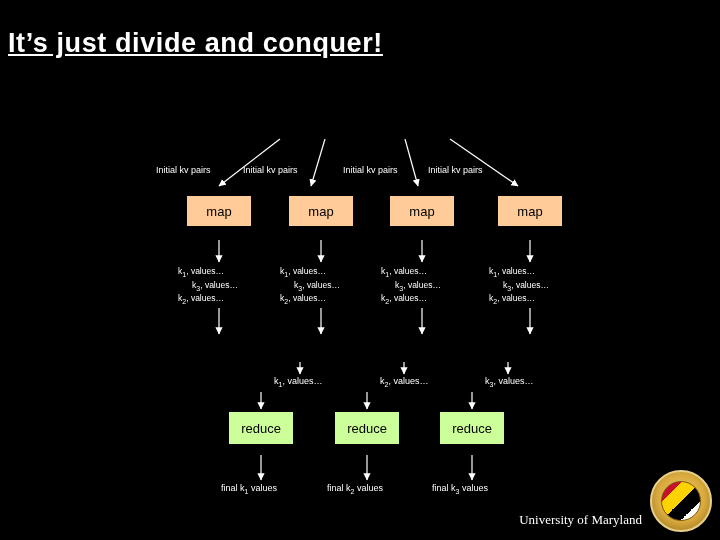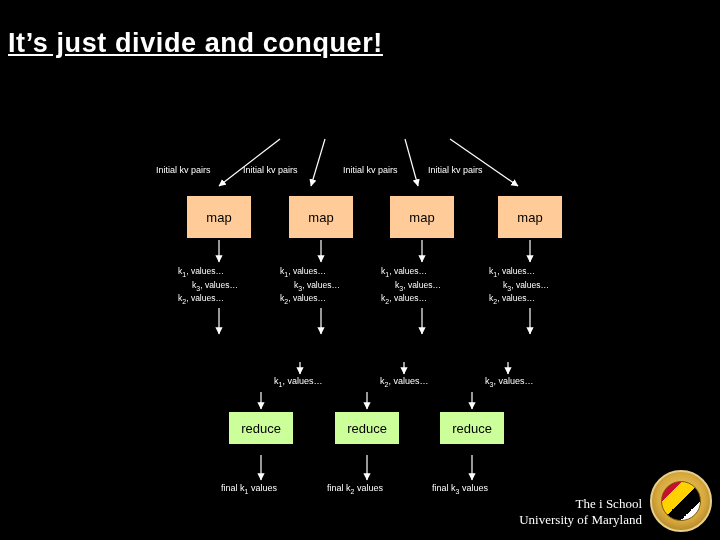--- a/index.html
+++ b/index.html
@@ -46,21 +46,21 @@
     left: 247px;
     top: 97px;
     width: 245px;
     height: 40px;
     background: #ccccff;
     font-size: 14px;
     font-weight: bold;
   }
   .mapbox {
     width: 64px;
-    height: 42px;
+    height: 30px;
     background: #ffcc99;
     font-size: 13px;
   }
   .barrier {
     left: 160px;
     top: 336px;
     width: 428px;
     height: 24px;
     background: #cc99ff;
     font-size: 13px;
@@ -245,20 +245,19 @@
     <span>final k</span><sub style="font-size:7px;">1</sub><span> values</span>
   </div>
   <div class="finallbl" style="left:327px; top:483px;">
     <span>final k</span><sub style="font-size:7px;">2</sub><span> values</span>
   </div>
   <div class="finallbl" style="left:432px; top:483px;">
     <span>final k</span><sub style="font-size:7px;">3</sub><span> values</span>
   </div>
 
   <div class="footer-text">
-    <div>The i School</div>
     <div>University of Maryland</div>
   </div>
   <div class="seal">
     <div class="seal-inner"></div>
   </div>
 
 </div>
 
 </body></html>

